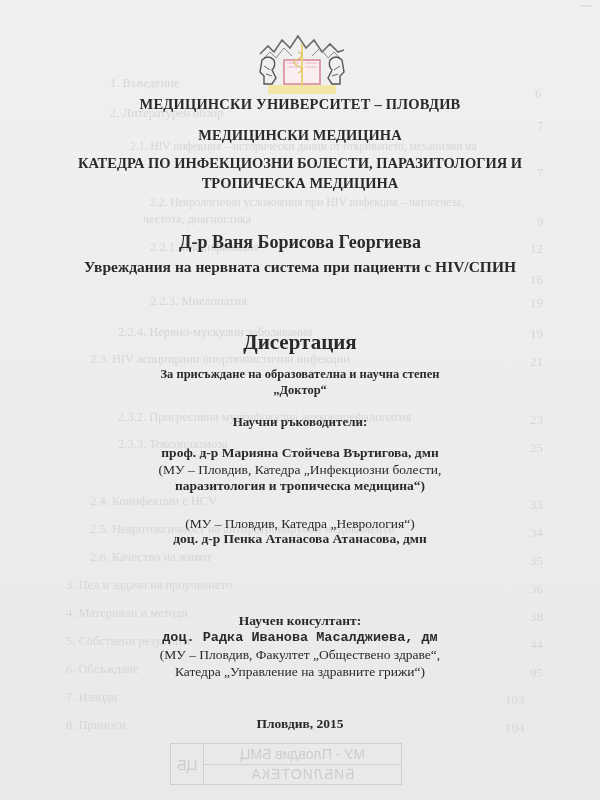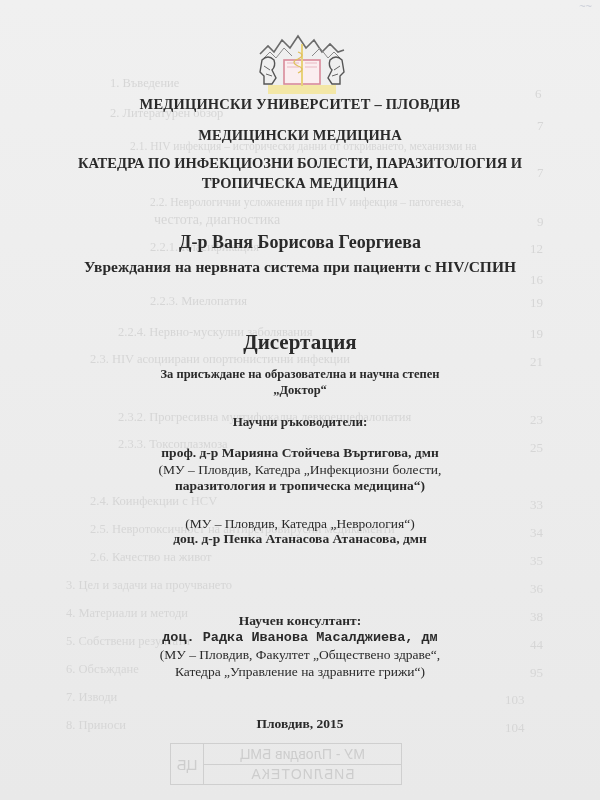--- a/index.html
+++ b/index.html
@@ -83,21 +83,21 @@
 <div class="page">
 
   <div class="ghost">
     <span class="g" style="left:110px;top:76px">1. Въведение</span>
     <span class="num" style="left:535px;top:86px">6</span>
     <span class="g" style="left:110px;top:106px">2. Литературен обзор</span>
     <span class="num" style="left:537px;top:118px">7</span>
     <span class="g" style="left:130px;top:140px;font-size:11.5px">2.1. HIV инфекция – исторически данни от откриването, механизми на</span>
     <span class="g" style="left:150px;top:196px;font-size:11.5px">2.2. Неврологични усложнения при HIV инфекция – патогенеза,</span>
     <span class="num" style="left:537px;top:165px">7</span>
-    <span class="g" style="left:154px;top:212px;font-size:14px">честота, диагностика</span>
+    <span class="g" style="left:143px;top:212px;font-size:12px">честота, диагностика</span>
     <span class="num" style="left:537px;top:214px">9</span>
     <span class="g" style="left:150px;top:240px">2.2.1. Класификация</span>
     <span class="num" style="left:530px;top:241px">12</span>
     <span class="num" style="left:530px;top:272px">16</span>
     <span class="g" style="left:150px;top:294px">2.2.3. Миелопатия</span>
     <span class="num" style="left:530px;top:295px">19</span>
     <span class="g" style="left:118px;top:325px">2.2.4. Нервно-мускулни заболявания</span>
     <span class="num" style="left:530px;top:326px">19</span>
     <span class="g" style="left:90px;top:352px">2.3. HIV асоциирани опортюнистични инфекции</span>
     <span class="num" style="left:530px;top:354px">21</span>

